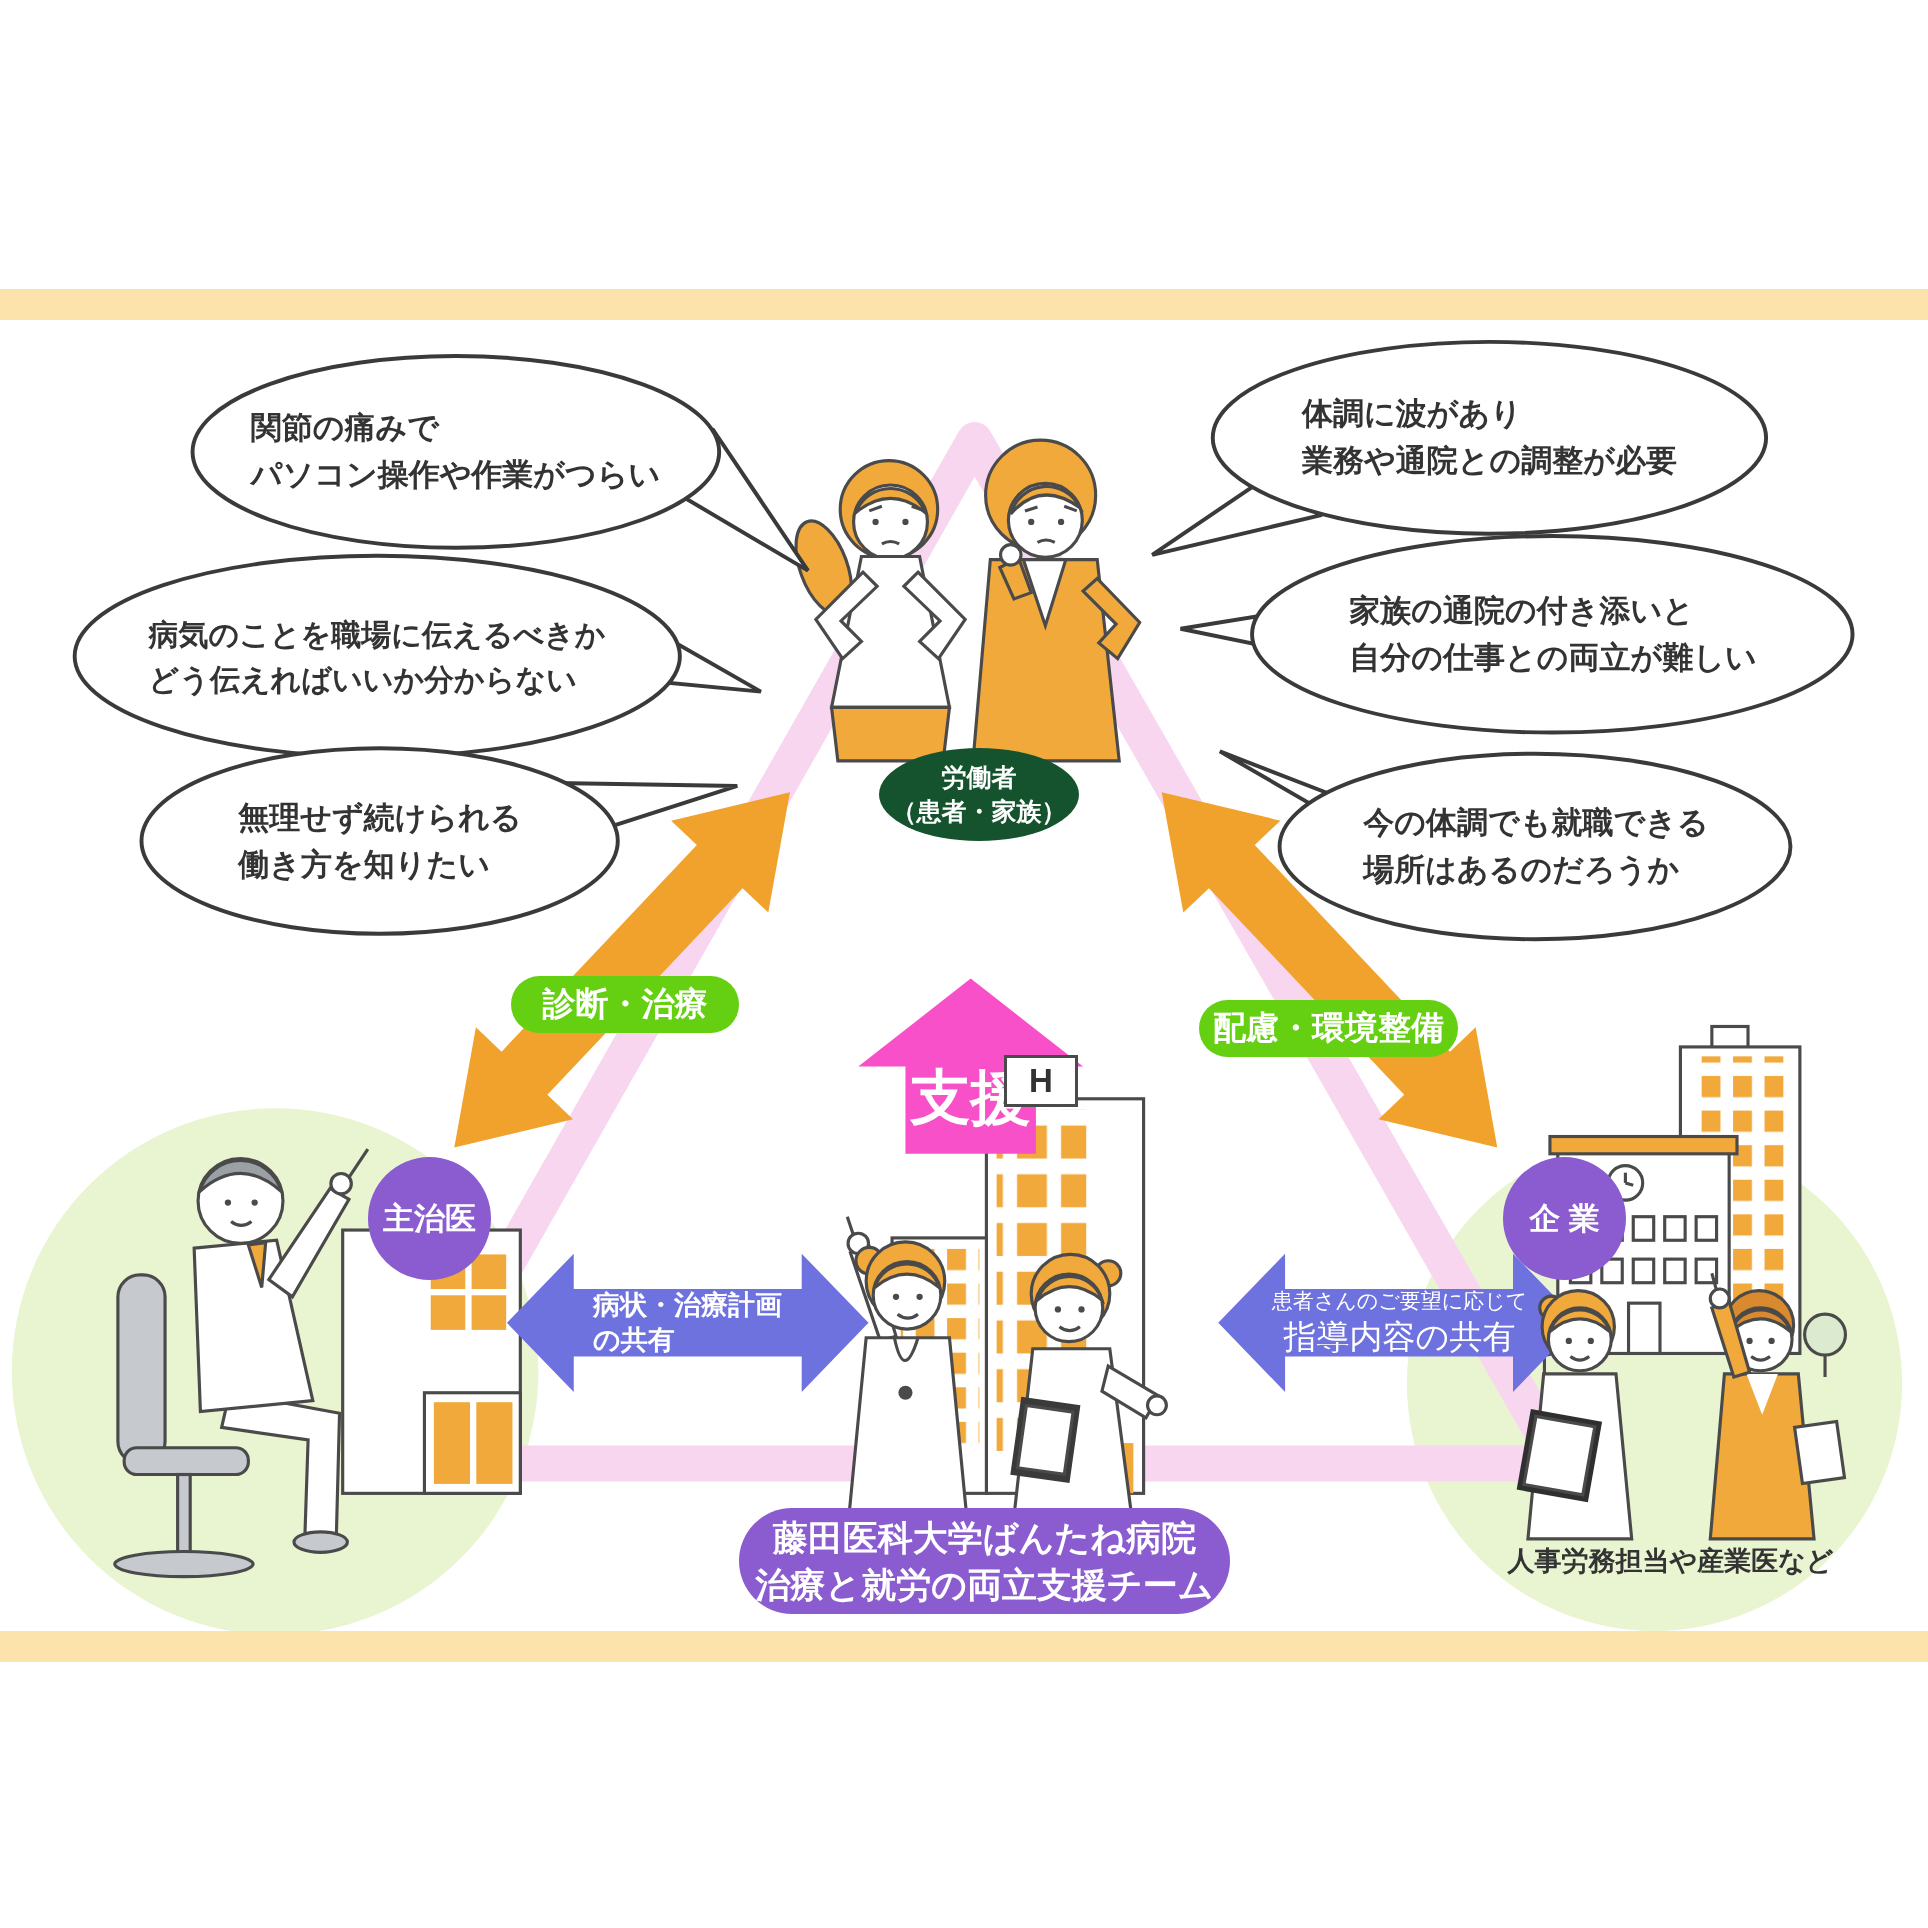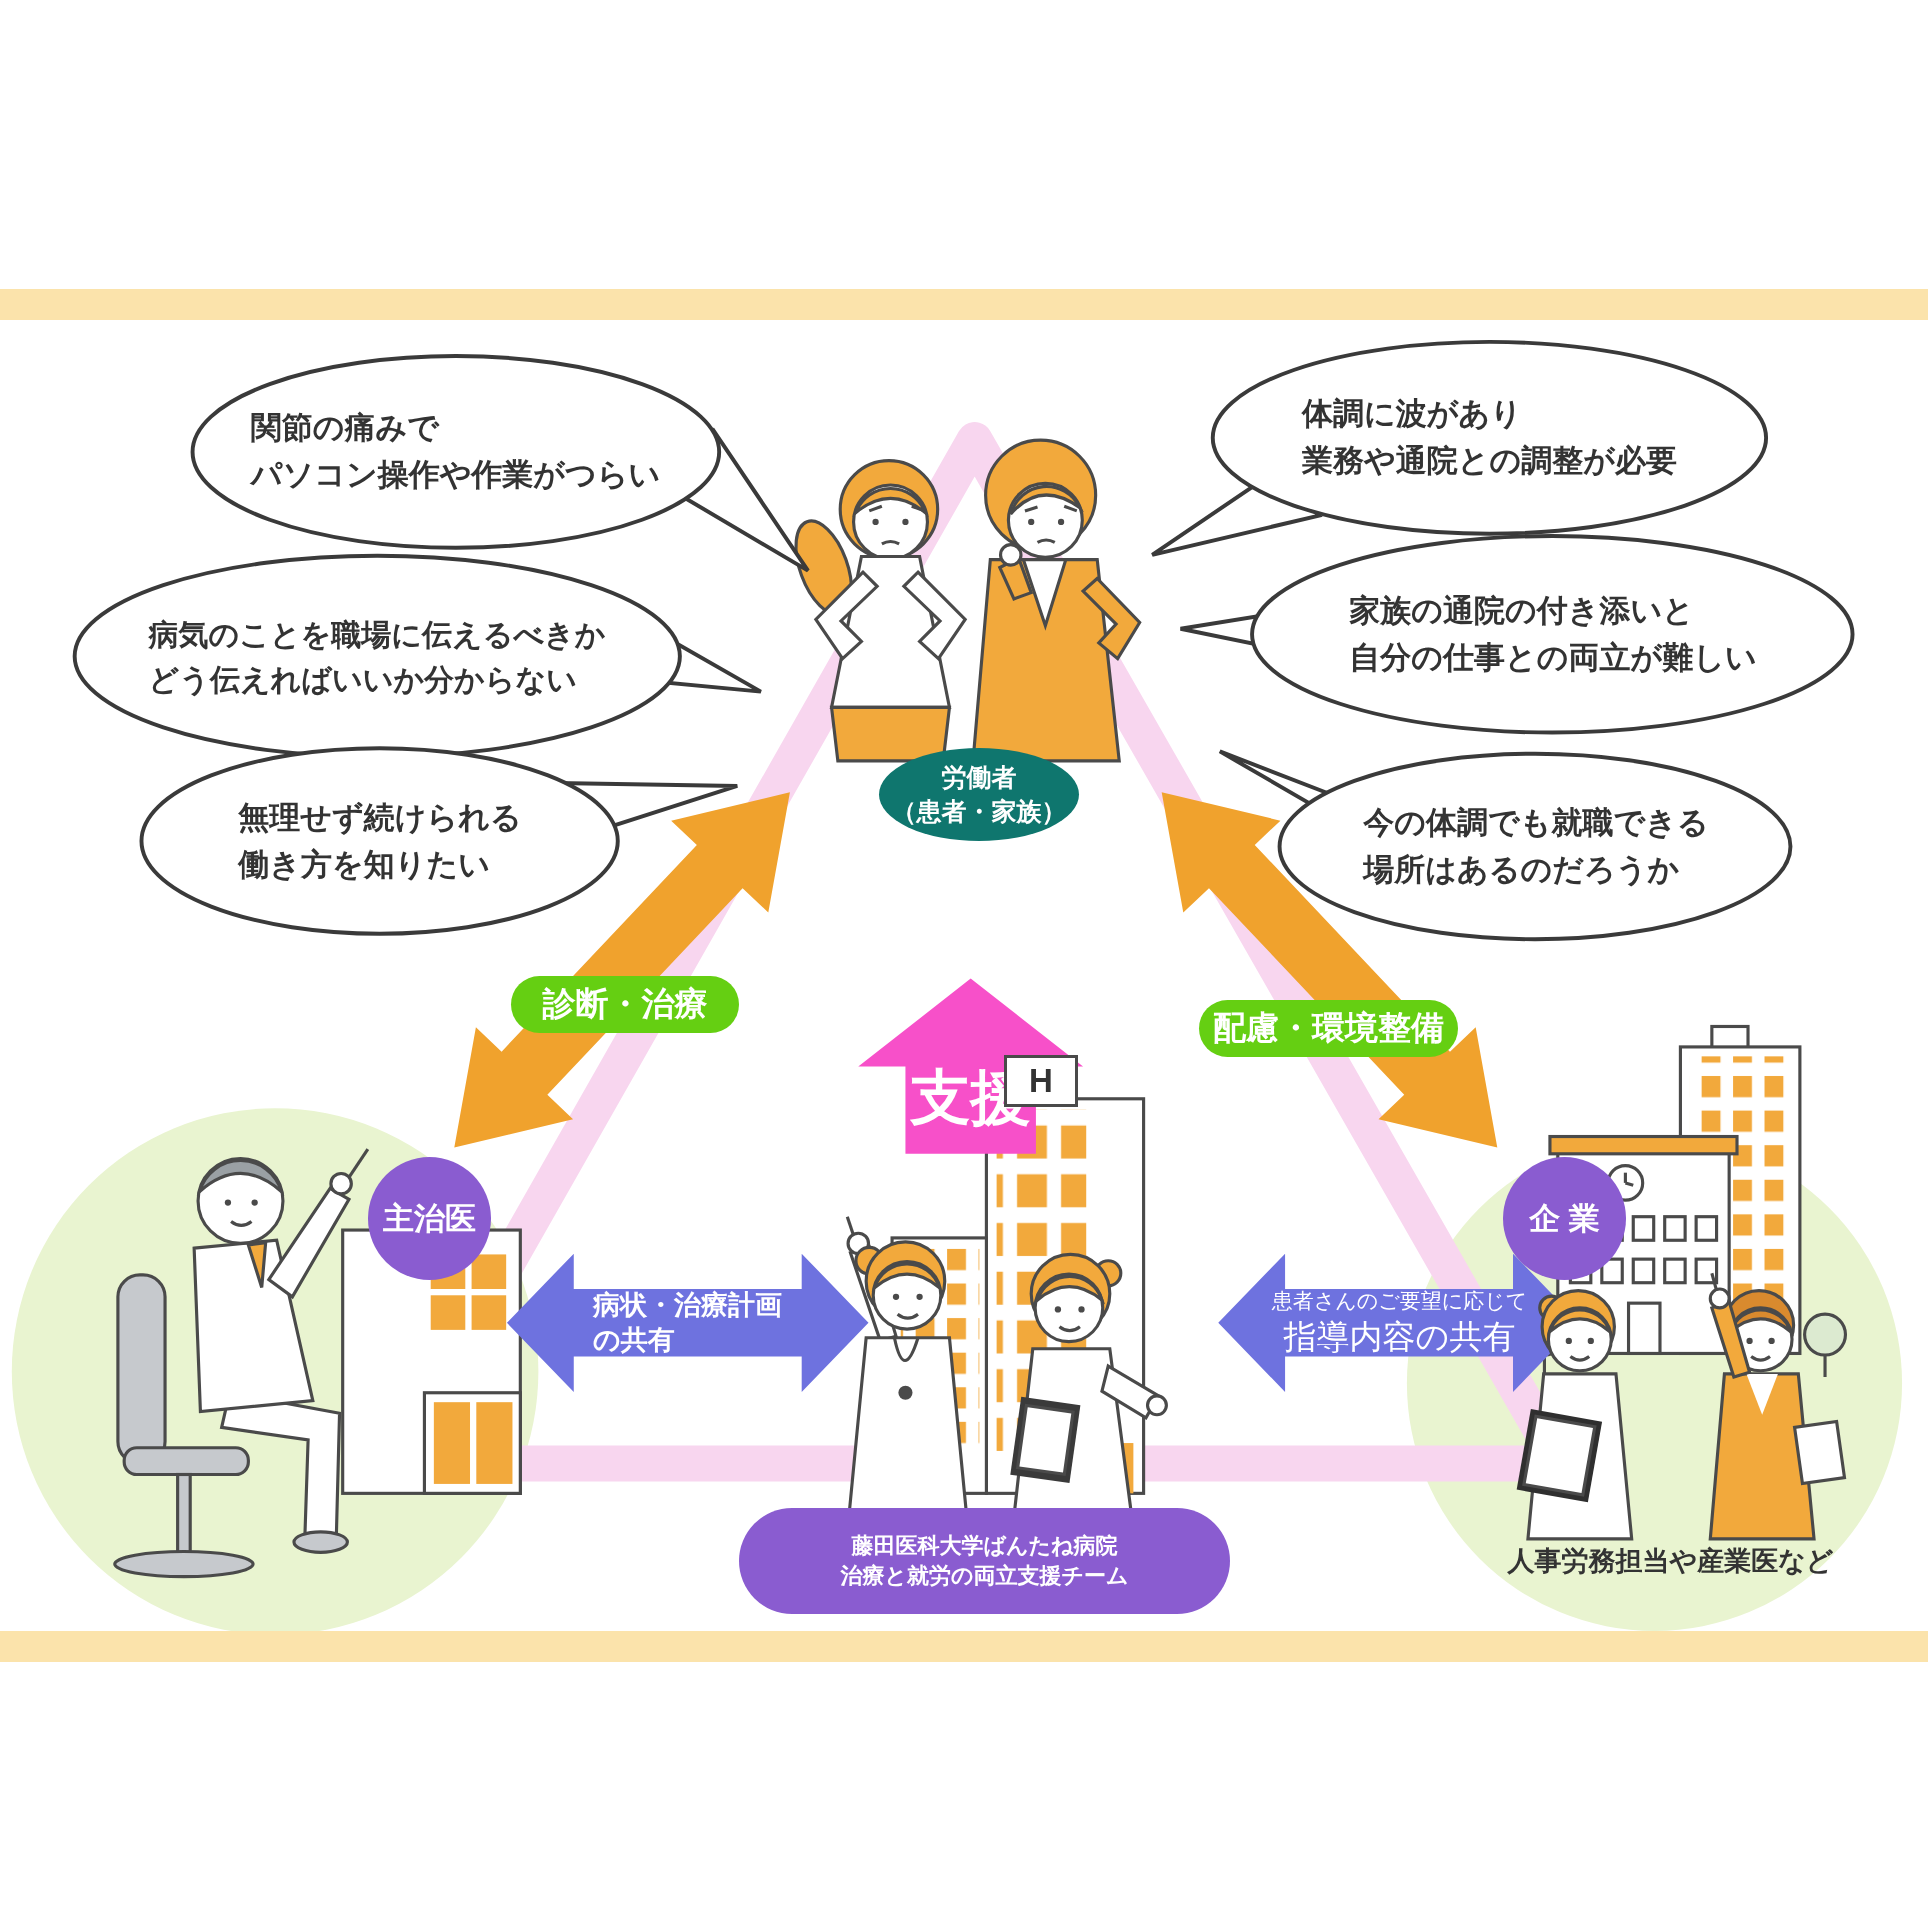--- a/index.html
+++ b/index.html
@@ -3,21 +3,21 @@
 <meta charset="utf-8">
 <style>
   html,body{margin:0;padding:0;background:#ffffff}
   #canvas{position:relative;width:1928px;height:1928px;background:#ffffff;overflow:hidden;
           font-family:"Liberation Sans","DejaVu Sans",sans-serif;}
   #diagram-svg{position:absolute;left:0;top:0}
   .band{position:absolute;left:0;width:1928px;height:31px;background:#fbe3ab}
   .txt{position:absolute;display:flex;align-items:center;justify-content:center;text-align:left;
        white-space:pre-line;color:#333333;font-weight:700;line-height:1.5}
   .white{color:#ffffff}
-  .purple-ellipse{position:absolute;background:#0f766e;border-radius:50%;display:flex;align-items:center;
+  .purple-ellipse{position:absolute;background:#14532d;border-radius:50%;display:flex;align-items:center;
        justify-content:center;color:#ffffff;font-weight:700;text-align:center;white-space:pre-line;line-height:1.35}
   .green-pill{position:absolute;background:#65cf12;border-radius:31px;display:flex;align-items:center;
        justify-content:center;color:#ffffff;font-weight:700}
   .purple-circle{position:absolute;background:#8a5cd0;border-radius:50%;display:flex;align-items:center;
        justify-content:center;color:#ffffff;font-weight:700}
   .badge{position:absolute;background:#8a5cd0;border-radius:55px;display:flex;align-items:center;
        justify-content:center;color:#ffffff;font-weight:700;text-align:center;white-space:pre-line;line-height:1.35}
   .sign{position:absolute;background:#ffffff;border:3.1px solid #4a4a4a;display:flex;align-items:center;
        justify-content:center;font-weight:700;color:#333333}
   .blue-label{position:absolute;display:flex;flex-direction:column;align-items:center;justify-content:center;
@@ -257,19 +257,19 @@
   <div class="purple-circle" style="left:368px;top:1157px;width:123px;height:123px;font-size:31px">主治医</div>
   <div class="purple-circle" style="left:1503px;top:1157px;width:123px;height:123px;font-size:31px">企 業</div>
 
   <div class="txt white" style="left:550px;top:1264px;width:275px;height:118px;font-size:27px;line-height:1.3">病状・治療計画
 の共有</div>
   <div class="blue-label" style="left:1250px;top:1267px;width:299px;height:112px">
     <div style="font-size:21px">患者さんのご要望に応じて</div>
     <div style="font-size:33px">指導内容の共有</div>
   </div>
 
-  <div class="badge" style="left:739px;top:1508px;width:491px;height:106px;font-size:22px">藤田医科大学ばんたね病院
+  <div class="badge" style="left:739px;top:1508px;width:491px;height:106px;font-size:35px">藤田医科大学ばんたね病院
 治療と就労の両立支援チーム</div>
   <div class="txt" style="left:1486px;top:1542px;width:369px;height:39px;font-size:27px">人事労務担当や産業医など</div>
   <div class="sign" style="left:1004px;top:1055px;width:68px;height:46px;font-size:33px">H</div>
 
 </div>
 
 
 </body></html>

